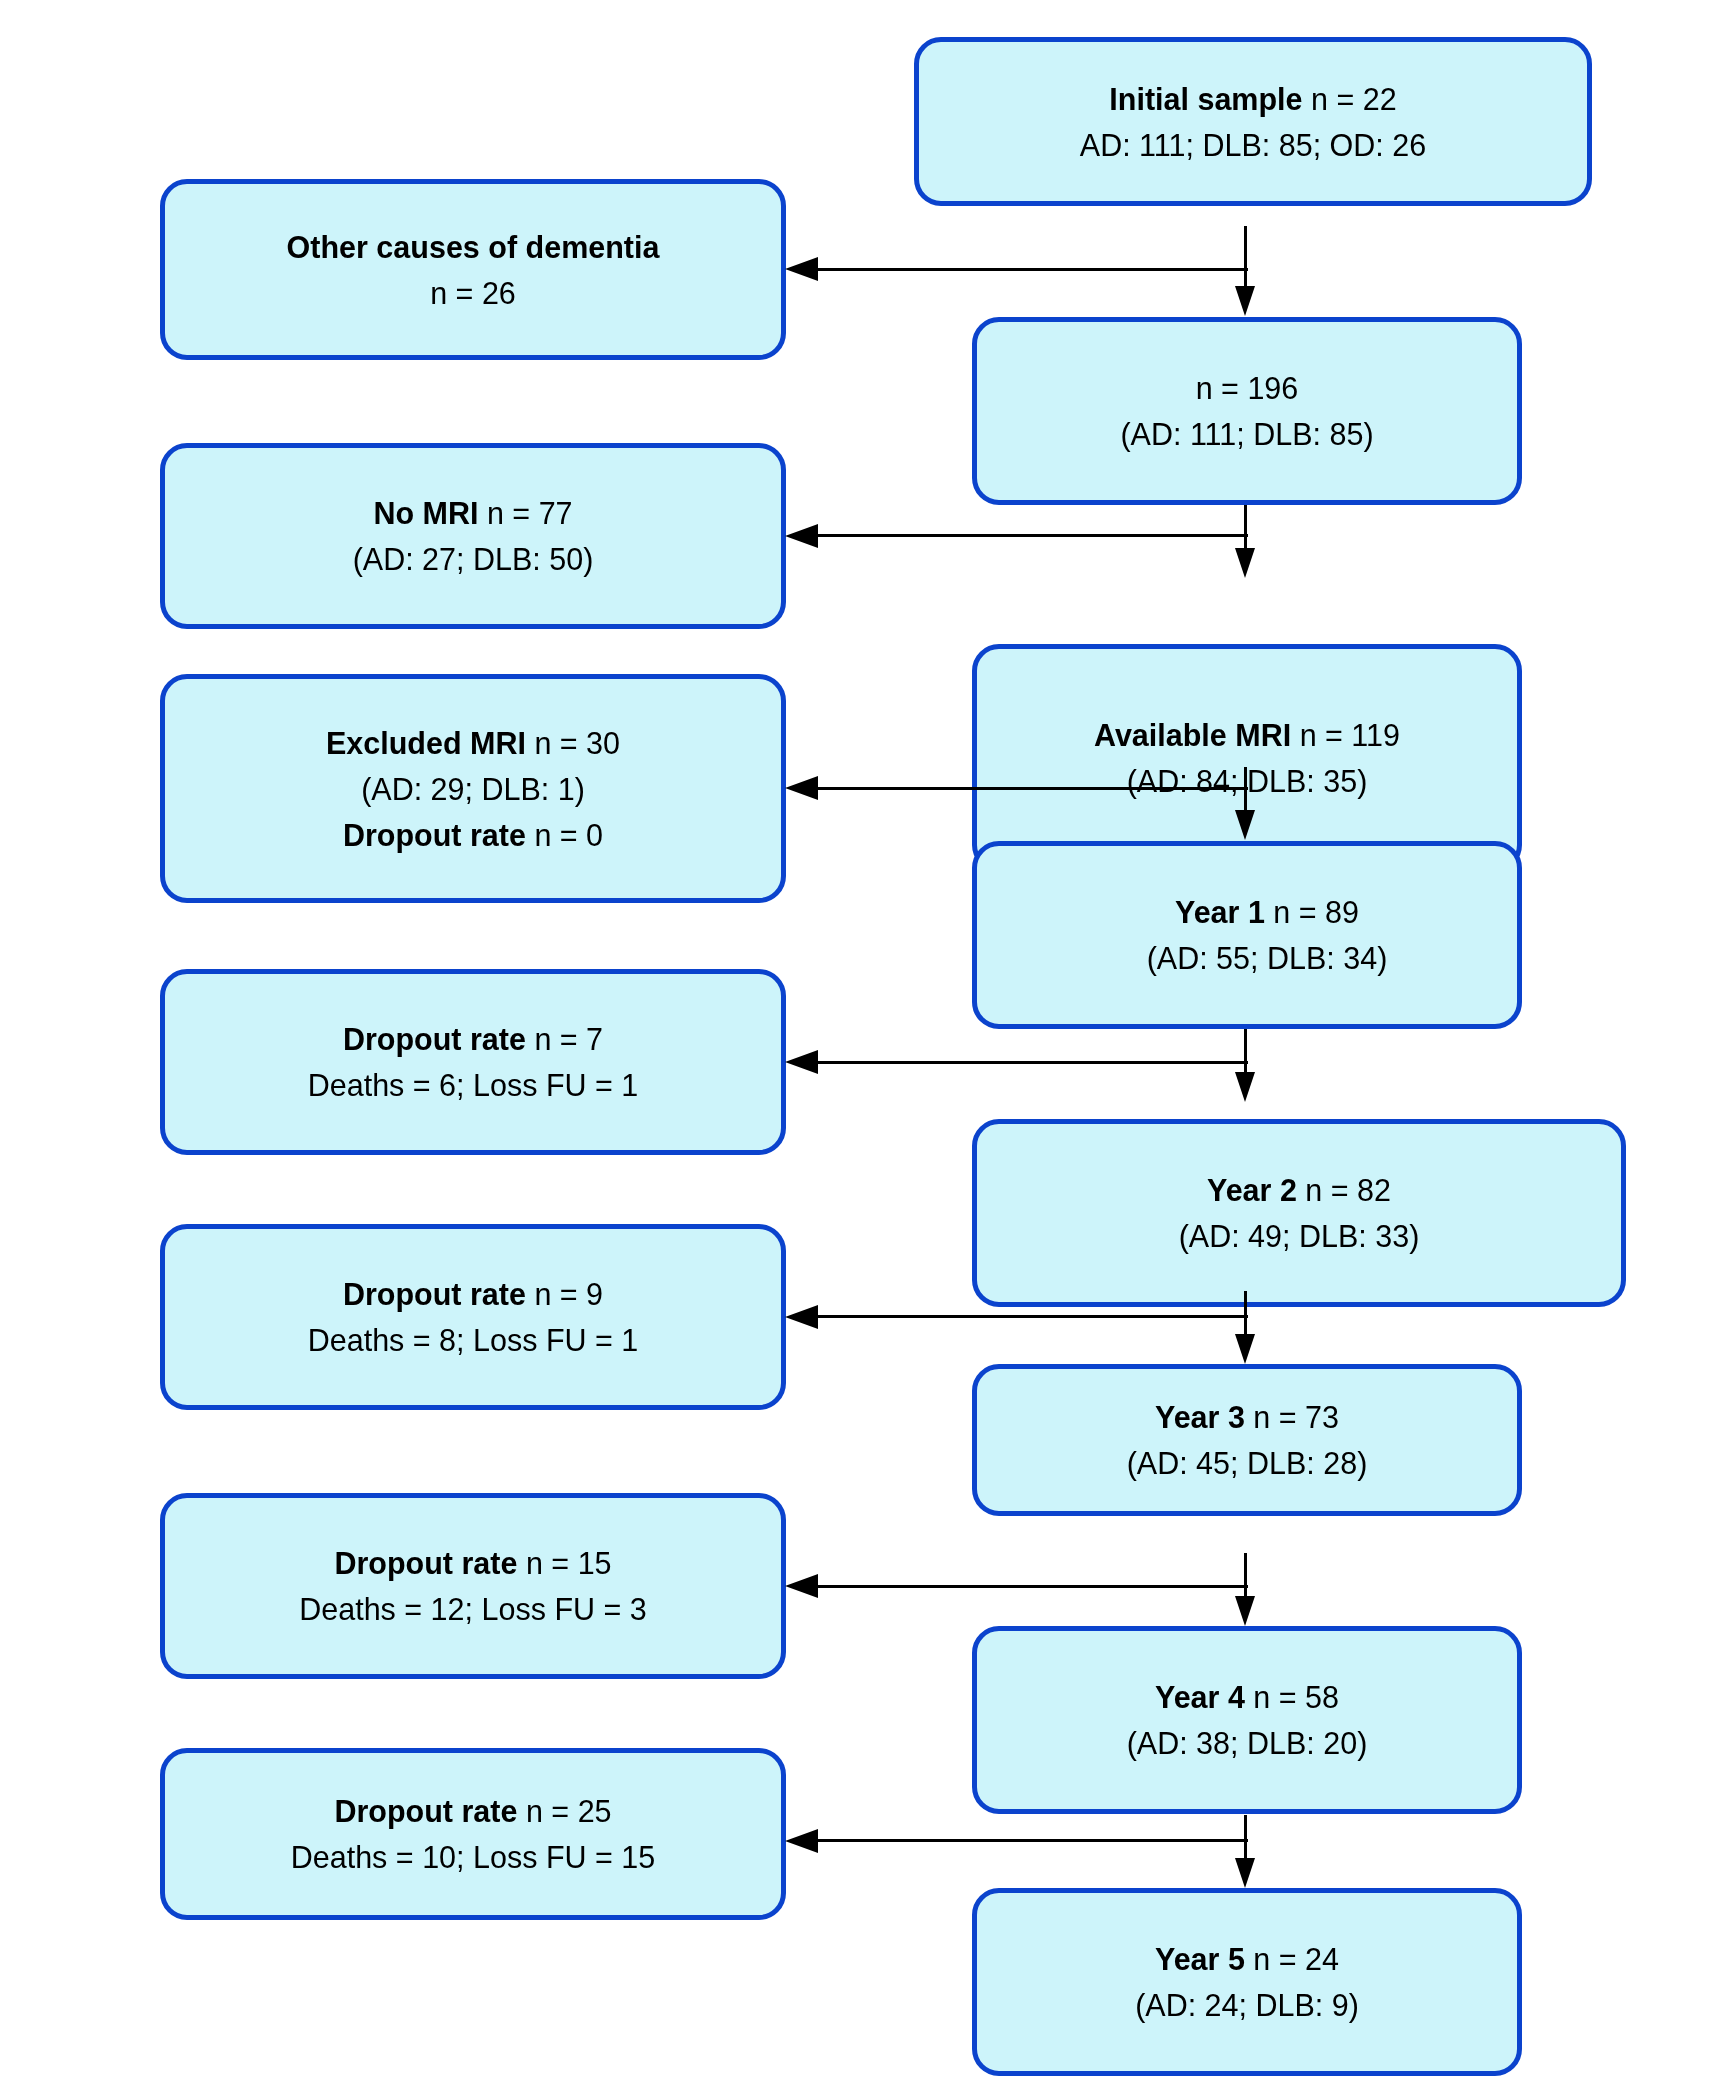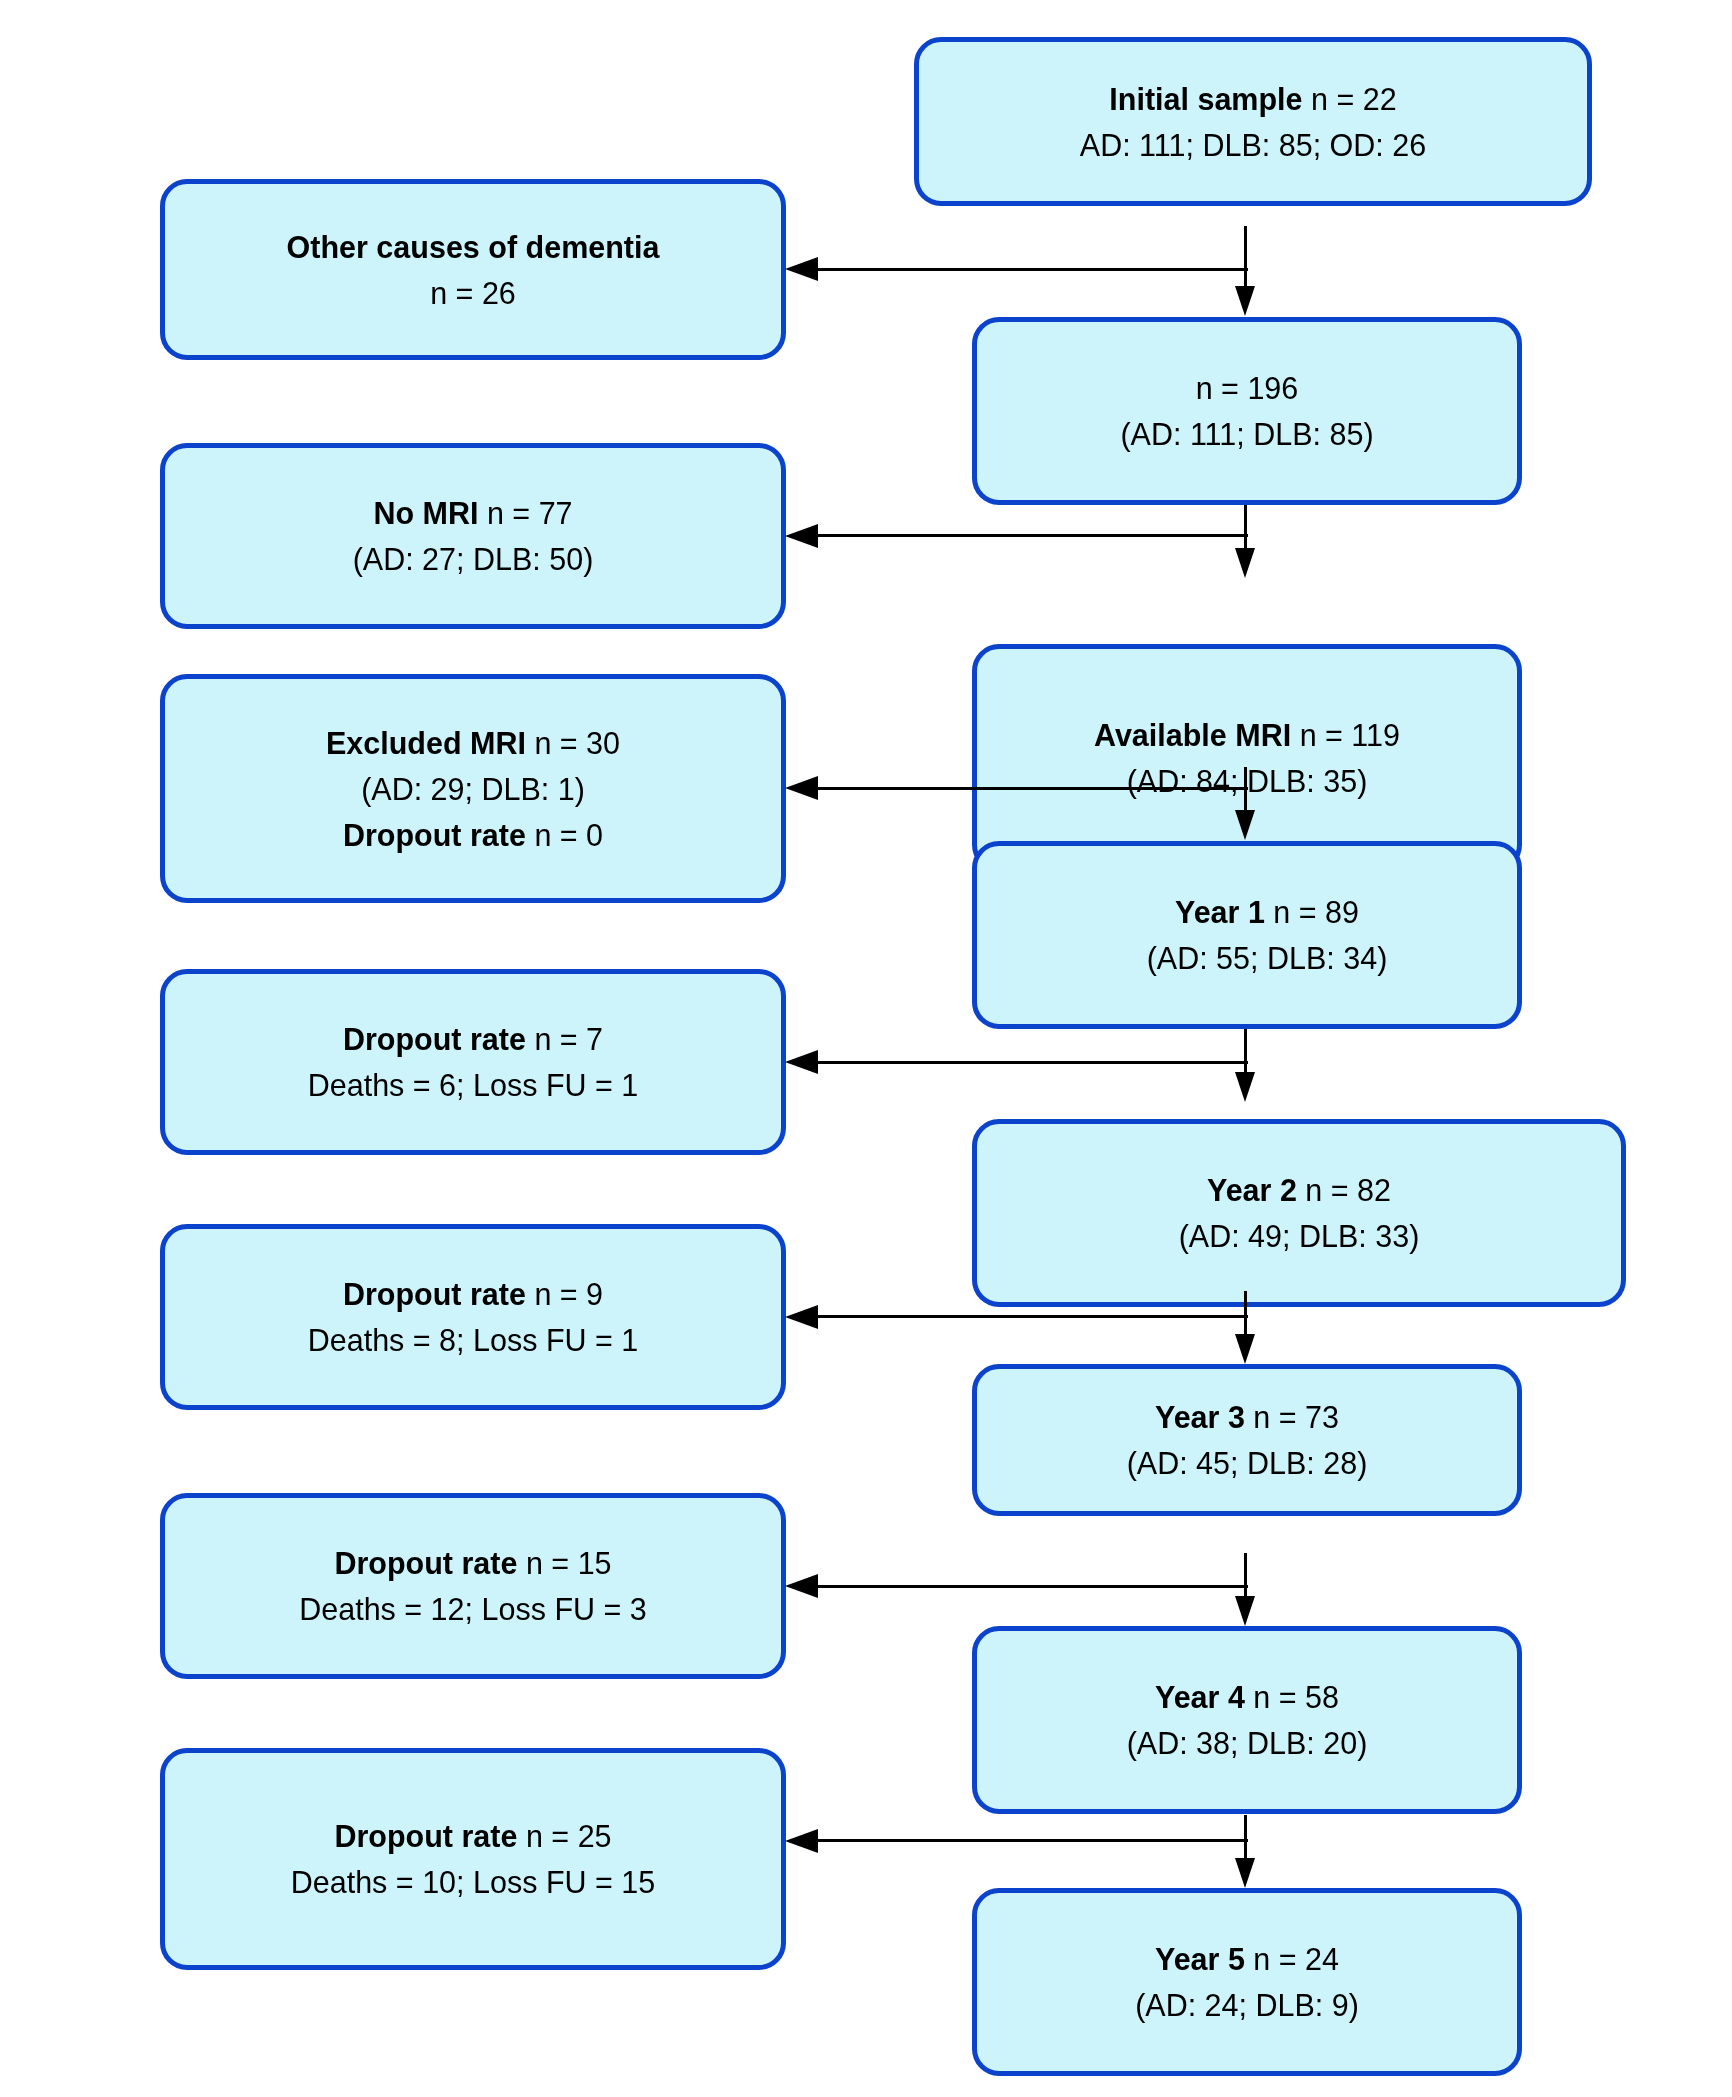--- a/index.html
+++ b/index.html
@@ -127,21 +127,21 @@
   <div class="box" style="left:160px; top:1224px; width:626px; height:186px;">
     <div class="line"><span class="b">Dropout rate</span><span> n = 9</span></div>
     <div class="line"><span class="b"></span><span>Deaths = 8; Loss FU = 1</span></div>
   </div>
 
   <div class="box" style="left:160px; top:1493px; width:626px; height:186px;">
     <div class="line"><span class="b">Dropout rate</span><span> n = 15</span></div>
     <div class="line"><span class="b"></span><span>Deaths = 12; Loss FU = 3</span></div>
   </div>
 
-  <div class="box" style="left:160px; top:1748px; width:626px; height:222px;">
+  <div class="box" style="left:160px; top:1748px; width:626px; height:172px;">
     <div class="line"><span class="b">Dropout rate</span><span> n = 25</span></div>
     <div class="line"><span class="b"></span><span>Deaths = 10; Loss FU = 15</span></div>
   </div>
 
   <div class="vline" style="left:1244px; top:226px;  height:66px;"></div>
   <div class="arrow-down" style="left:1235px; top:286px;"></div>
 
   <div class="vline" style="left:1244px; top:505px; height:49px;"></div>
   <div class="arrow-down" style="left:1235px; top:548px;"></div>
 

